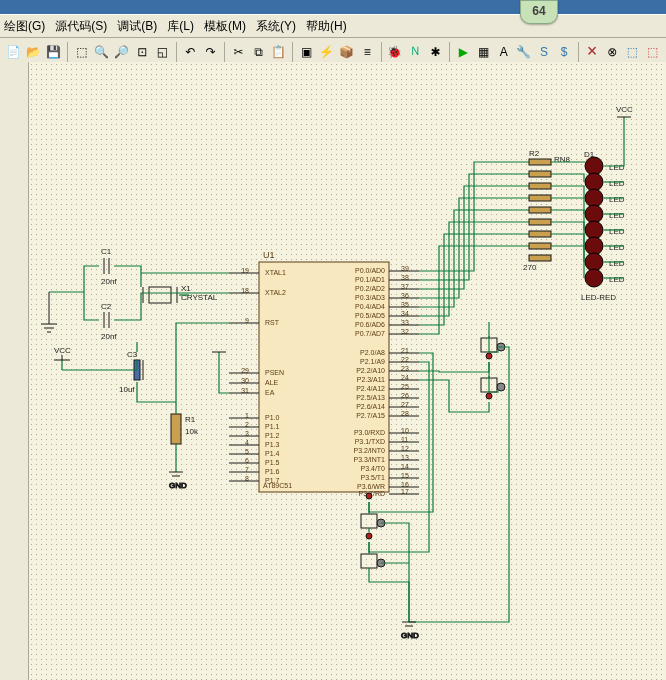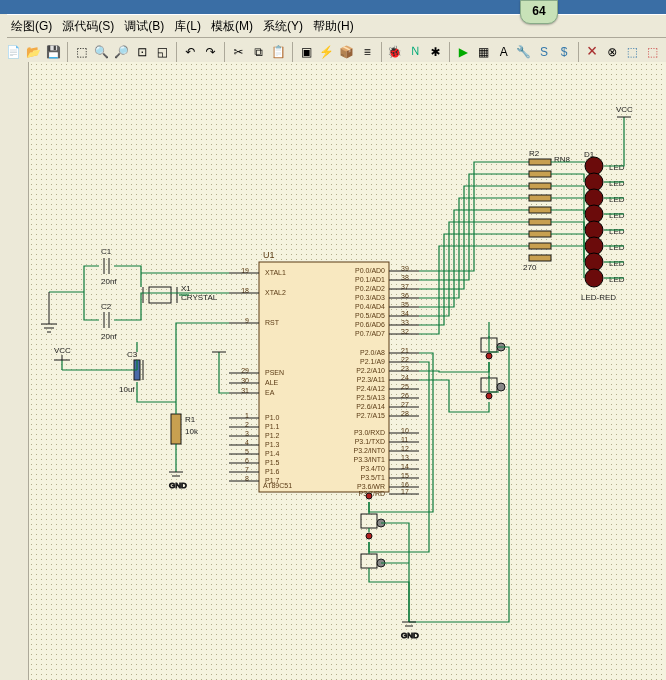--- a/index.html
+++ b/index.html
@@ -1,19 +1,19 @@
 <!DOCTYPE html>
 <html><head>
 <meta charset="utf-8">
 <style>
   html,body{margin:0;padding:0;font-family:"SimSun","宋体",Arial,sans-serif;font-size:12px;background:#3a6ea5;}
   .window{width:666px;height:680px;background:#ece9d8;position:relative;overflow:hidden;}
   .titlebar{height:14px;background:linear-gradient(#3a6ea5,#3a6ea5);}
-  .badge{position:absolute;top:0;left:520px;width:36px;height:22px;background:#c8e2b8;border:1px solid #8a8;border-radius:0 0 10px 10px;text-align:center;line-height:20px;color:#000000;font-weight:bold;box-shadow:0 1px 2px rgba(0,0,0,.3);}
-  .menubar{height:20px;line-height:20px;padding:1px 4px;background:#ece9d8;display:flex;gap:10px;border-top:1px solid #fff;border-bottom:1px solid #aca899;margin-left:7px;}
+  .badge{position:absolute;top:0;left:520px;width:36px;height:22px;background:#c8e2b8;border:1px solid #8a8;border-radius:0 0 10px 10px;text-align:center;line-height:20px;color:#404040;font-weight:bold;box-shadow:0 1px 2px rgba(0,0,0,.3);}
+  .menubar{height:20px;line-height:20px;padding:1px 4px;background:#ece9d8;display:flex;gap:10px;border-top:1px solid #fff;border-bottom:1px solid #aca899;}
   .menubar span{cursor:default;}
   .toolbar{height:27px;background:#ece9d8;border-bottom:1px solid #aca899;display:flex;align-items:center;padding:0 4px;gap:1px;}
   .tbtn{width:22px;height:22px;display:flex;align-items:center;justify-content:center;background:#ece9d8;border:1px solid transparent;}
   .sep{width:1px;height:20px;background:#aca899;margin:0 3px;}
   .canvas-wrap{position:absolute;top:62px;left:0;right:0;bottom:0;display:flex;}
   .sidebar{width:28px;background:#ece9d8;border-right:1px solid #aca899;}
   .canvas{flex:1;position:relative;overflow:hidden;background:#f5f3df;}
   .grid{position:absolute;inset:0;background-image:radial-gradient(circle,#b0ac8a 0.8px,transparent 0.8px);background-size:5px 5px;}
   svg{position:absolute;inset:0;}
   .mcu-body{fill:#f8e8c0;stroke:#5a3a14;stroke-width:1;}

